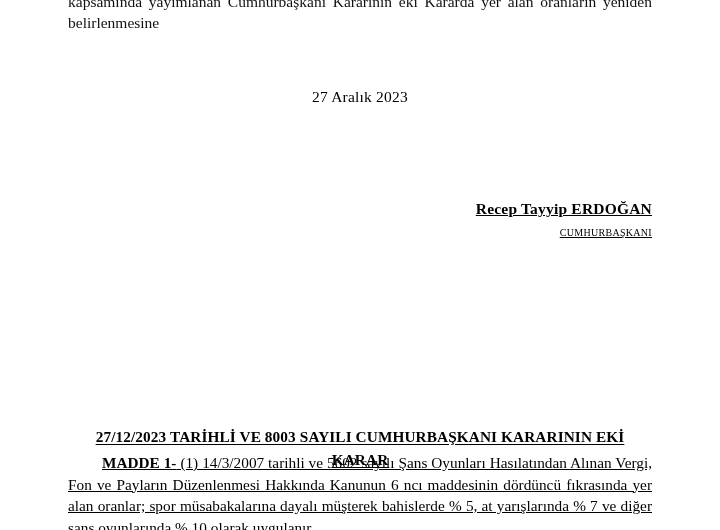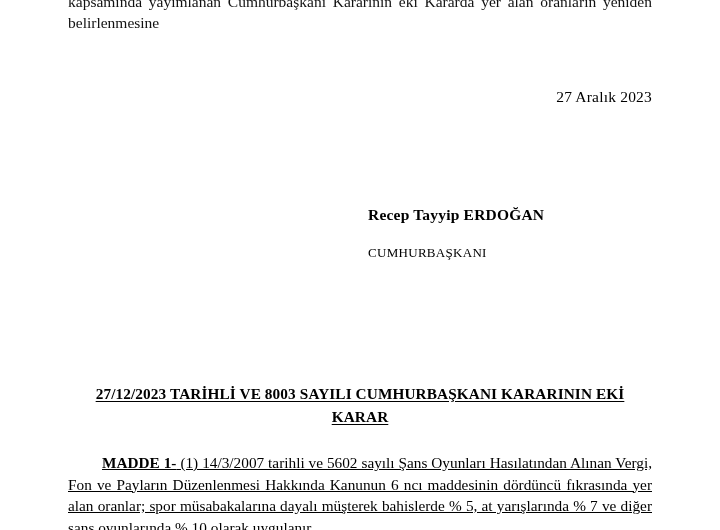--- a/index.html
+++ b/index.html
@@ -42,57 +42,59 @@
     height: 40px;
   }
   .para-clip .para {
     text-align: justify;
   }
   .date-line {
     position: absolute;
     left: 0;
     top: 88px;
     width: 584px;
-    text-align: right;
+    text-align: center;
     font-size: 15.5px;
     letter-spacing: 0.2px;
   }
   .signature {
     position: absolute;
     left: 300px;
-    top: 205px;
+    top: 199px;
     width: 284px;
-    text-align: left;
+    text-align: right;
+    text-decoration: underline;
   }
   .sig-name {
     font-size: 15.5px;
     font-weight: bold;
     letter-spacing: 0.2px;
     line-height: 20px;
   }
   .sig-title {
-    font-size: 13px;
+    font-size: 10px;
     letter-spacing: 0.3px;
     line-height: 22px;
-    margin-top: 17px;
+    margin-top: 3px;
   }
   .annex {
     position: absolute;
     left: 0;
     top: 382px;
     width: 584px;
     text-align: center;
   }
   .annex-line {
     font-size: 15.3px;
     font-weight: bold;
     text-decoration: underline;
     text-underline-offset: 2px;
     letter-spacing: 0.1px;
     line-height: 23px;
+    margin-top: 43px;
   }
   .annex-line.second {
     margin-top: 0;
   }
   .bottom-clip {
     position: absolute;
     left: 68px;
     top: 452px;
     width: 584px;
     height: 78px;

